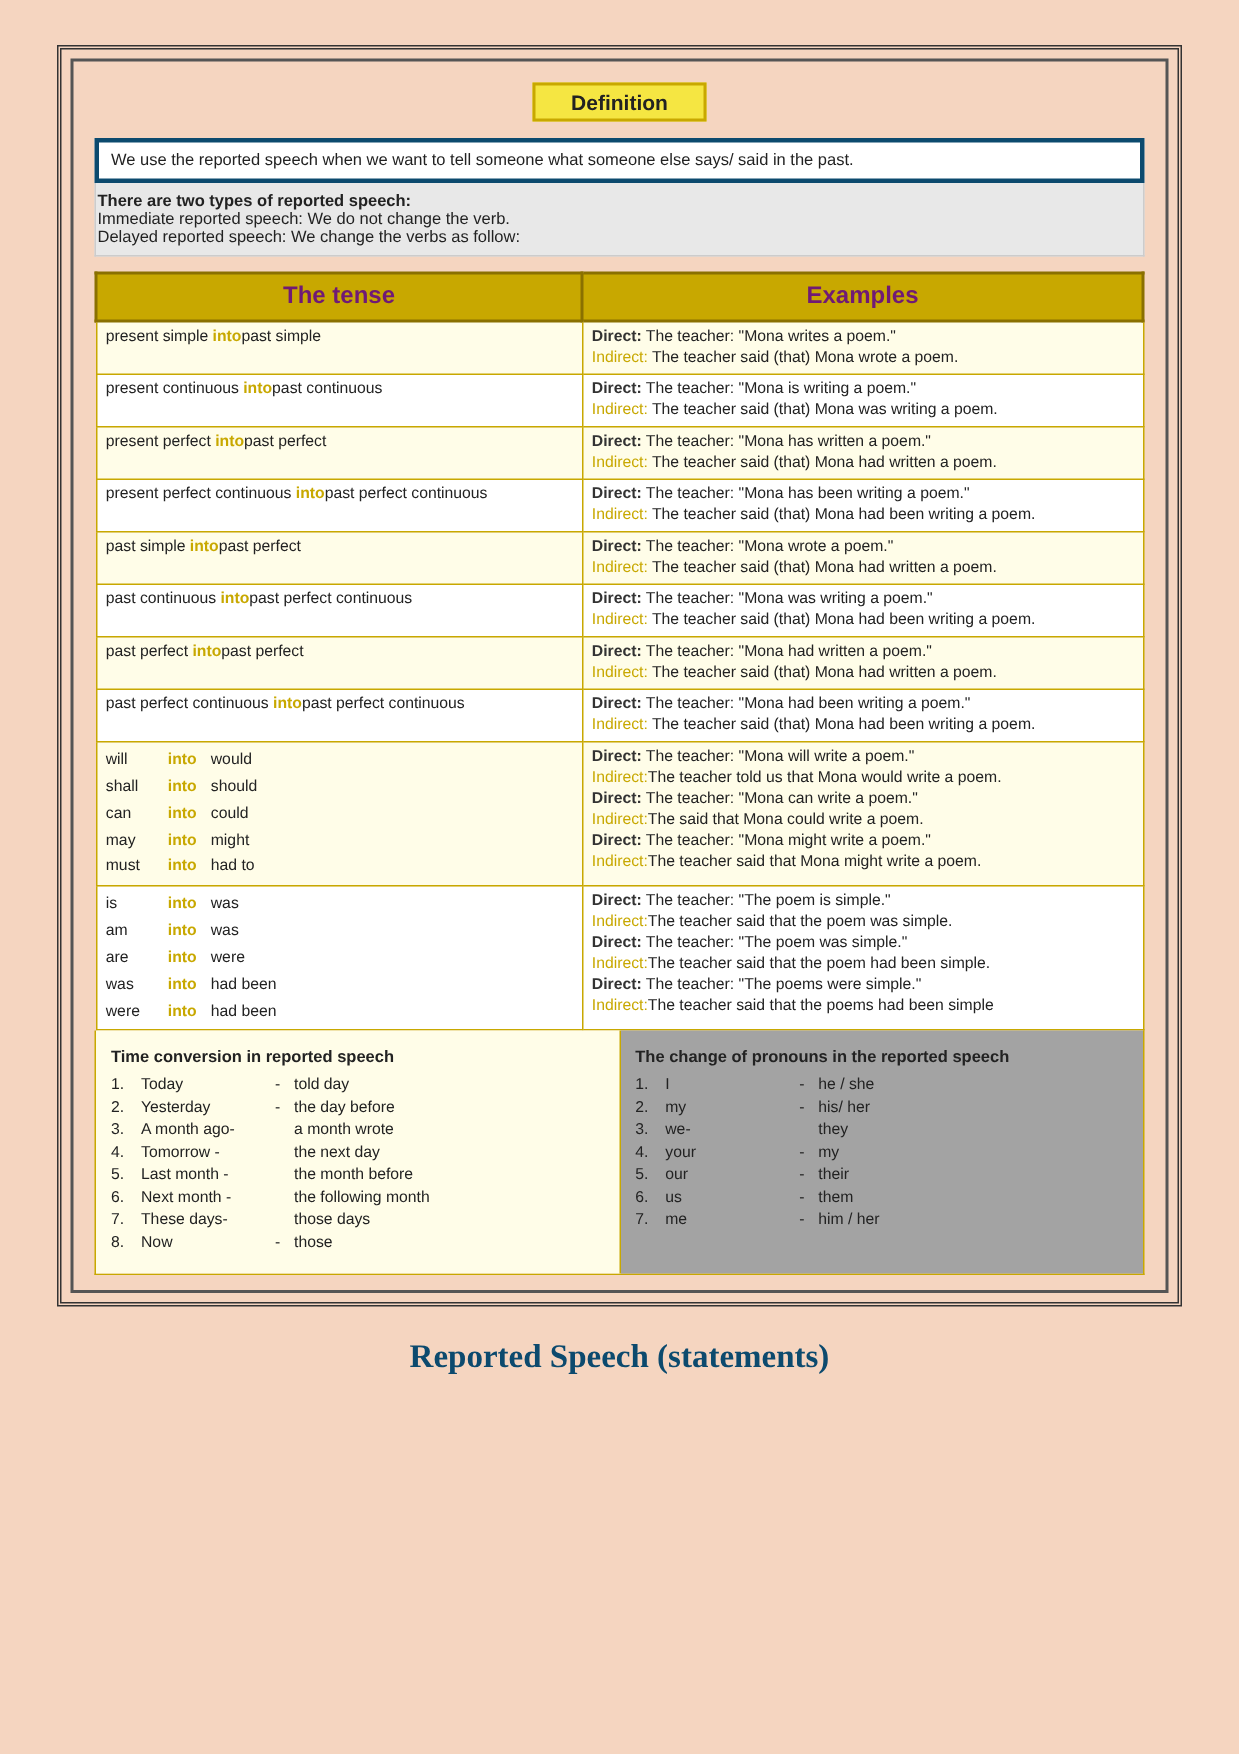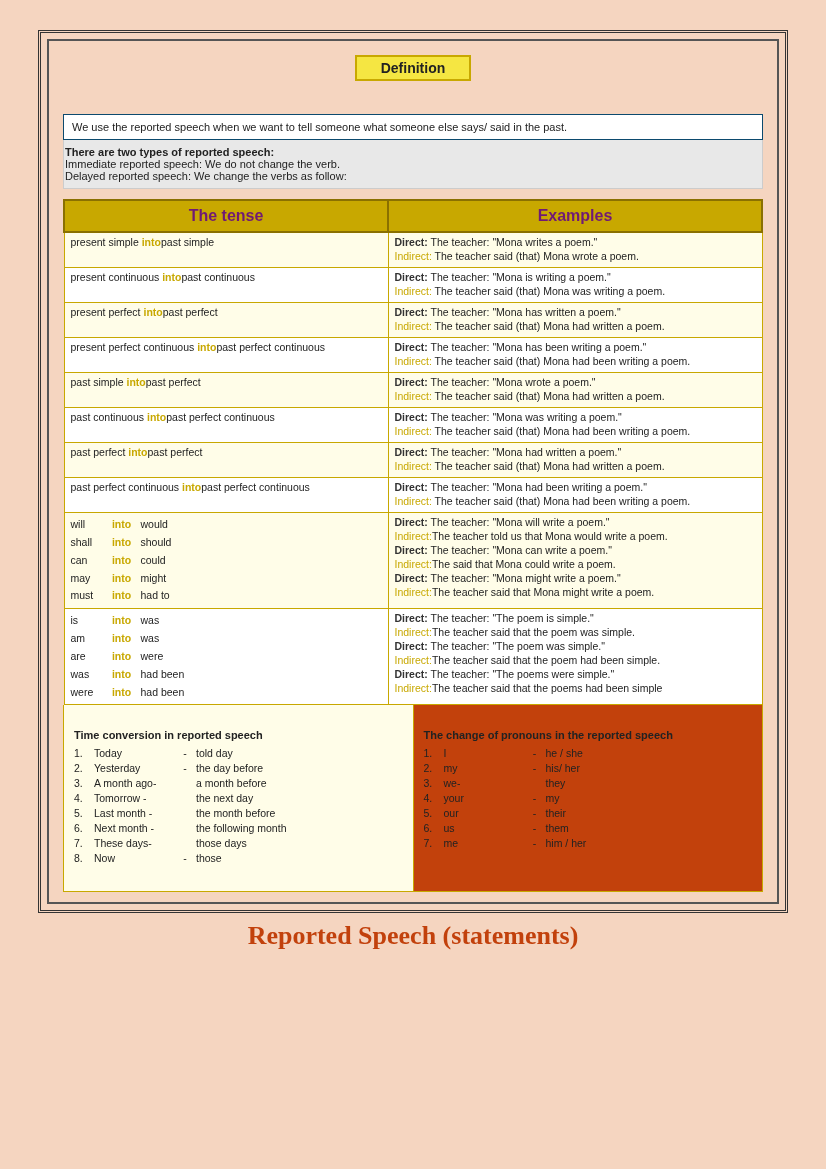--- a/index.html
+++ b/index.html
@@ -30,25 +30,25 @@
       margin-bottom: 10px;
     }
     .definition-title {
       display: inline-block;
       background: #f5e642;
       border: 2px solid #c8a800;
       padding: 3px 24px;
       font-weight: bold;
       font-size: 14px;
       color: #222;
-      margin-bottom: 23px;
+      margin-bottom: 1px;
     }
     .intro-box {
       background: white;
-      border: 1px solid #0c4a6e;
+      border: 3px solid #0c4a6e;
       padding: 6px 8px;
       margin-bottom: 0;
       font-size: 11px;
       color: #222;
     }
     .types-box {
       background: #e8e8e8;
       border: 1px solid #ccc;
       border-top: none;
       padding: 6px 1px;
@@ -120,30 +120,30 @@
 
     
     .bottom-section {
       display: flex;
       width: 100%;
       border: 1px solid #c8a800;
       border-top: none;
     }
     .bottom-left, .bottom-right {
       flex: 1;
-      padding: 24px 10px;
+      padding: 12px 10px;
       font-size: 10.5px;
       color: #222;
     }
     .bottom-left {
       border-right: 1px solid #c8a800;
       background: #fffde8;
     }
     .bottom-right {
-      background: #c2410c;
+      background: #a3a3a3;
     }
     .bottom-section-title {
       font-weight: bold;
       font-size: 11px;
       margin-bottom: 6px;
     }
     .bottom-list {
       list-style: none;
       padding: 0;
     }
@@ -153,25 +153,25 @@
       margin-bottom: 3px;
       align-items: flex-start;
     }
     .li-num { width: 16px; flex-shrink: 0; }
     .li-key { width: 80px; flex-shrink: 0; }
     .li-dash { width: 14px; flex-shrink: 0; text-align: center; }
     .li-val { flex: 1; }
 
     
     .page-title {
-      font-size: 26px;
-      font-weight: bold;
-      color: #c2410c;
+      font-size: 22px;
+      font-weight: bold;
+      color: #0c4a6e;
       text-align: center;
-      margin-top: 8px;
+      margin-top: 20px;
       font-family: Georgia, serif;
     }
   </style>
 </head>
 <body>
 
 <div class="outer-border">
   <div class="inner-border">
 
     <div class="definition-box">
@@ -338,21 +338,21 @@
             <li>
               <span class="li-num">2.</span>
               <span class="li-key">Yesterday</span>
               <span class="li-dash">-</span>
               <span class="li-val">the day before</span>
             </li>
             <li>
               <span class="li-num">3.</span>
               <span class="li-key">A month ago-</span>
               <span class="li-dash"></span>
-              <span class="li-val">a month before</span>
+              <span class="li-val">a month wrote</span>
             </li>
             <li>
               <span class="li-num">4.</span>
               <span class="li-key">Tomorrow  -</span>
               <span class="li-dash"></span>
               <span class="li-val">the next day</span>
             </li>
             <li>
               <span class="li-num">5.</span>
               <span class="li-key">Last month -</span>

